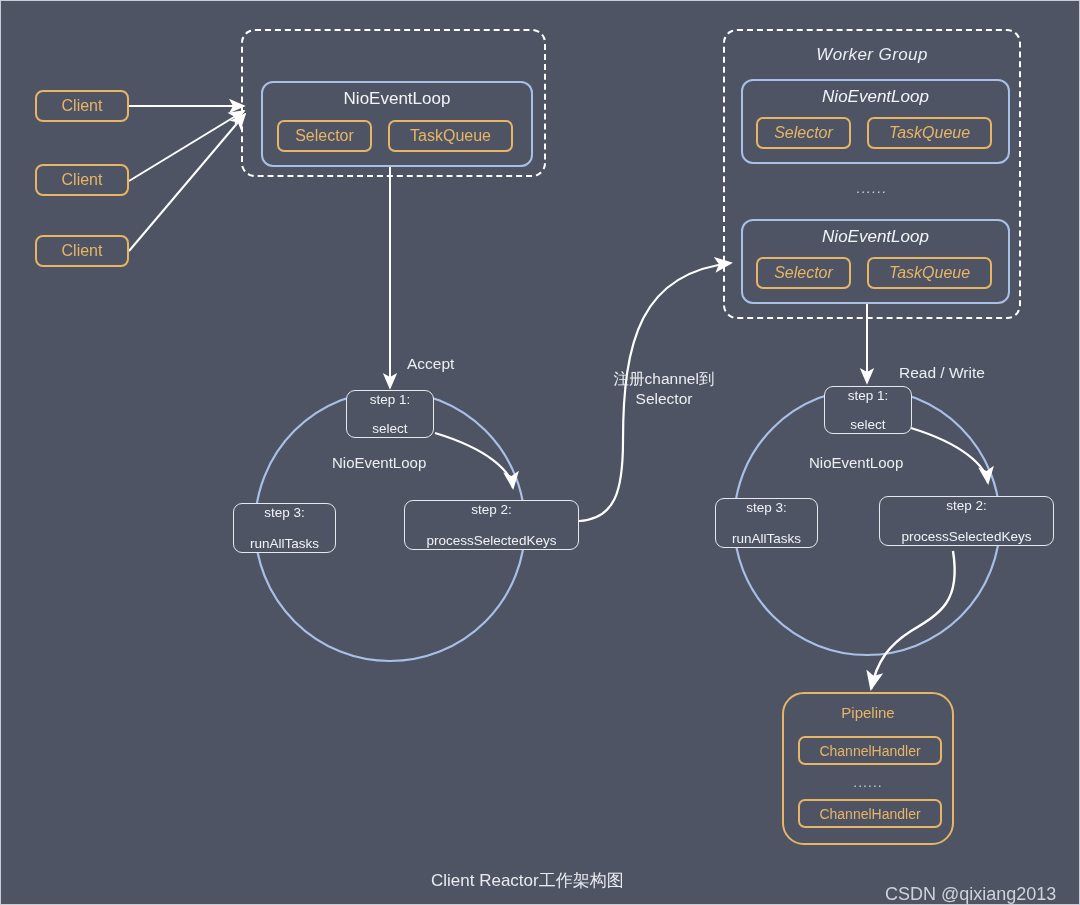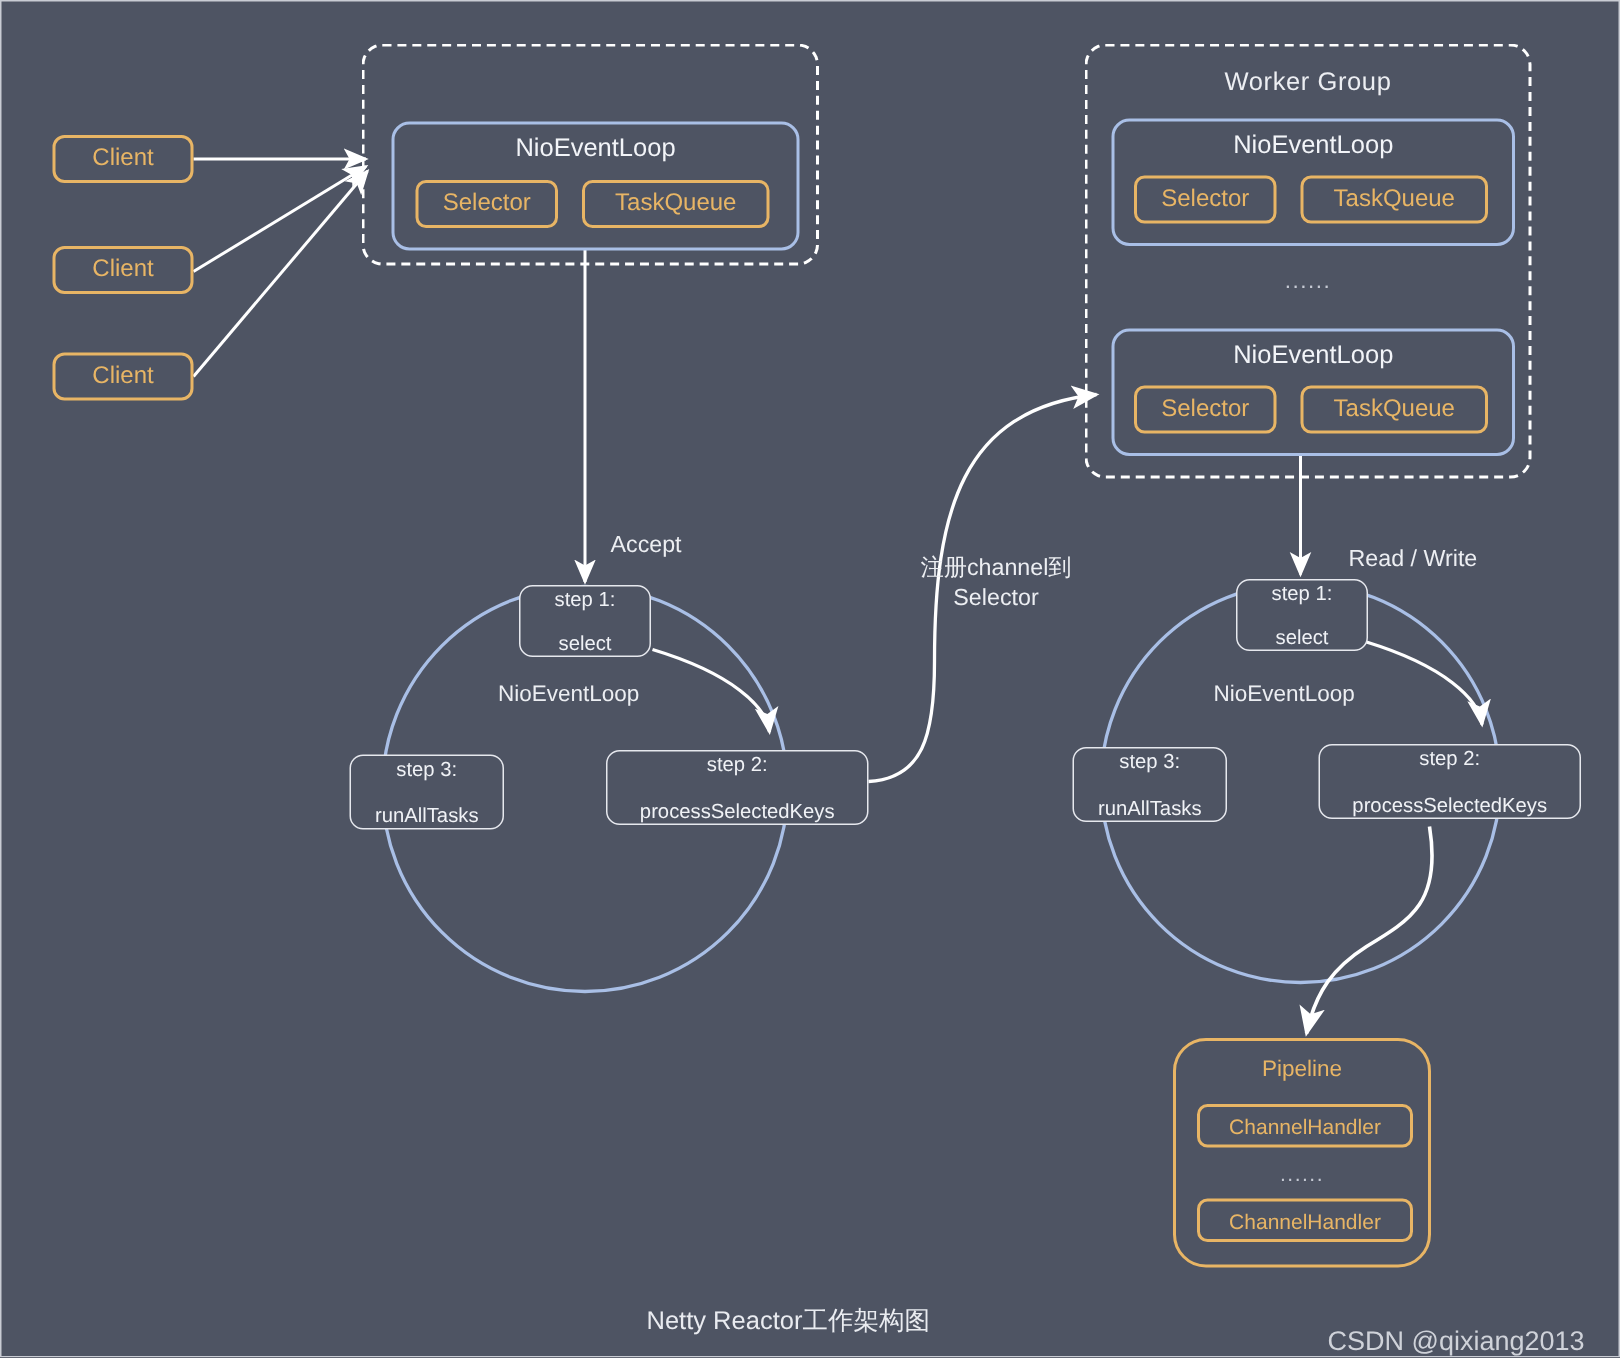--- a/index.html
+++ b/index.html
@@ -214,21 +214,21 @@
       <div class="loop-title">NioEventLoop</div>
       <div class="orange-pill" style="left:14px; top:37px; width:95px; height:32px;">
         <span>Selector</span>
       </div>
       <div class="orange-pill" style="left:125px; top:37px; width:125px; height:32px;">
         <span>TaskQueue</span>
       </div>
     </div>
   </div>
 
-  <div class="box dashed-group" style="left:722px; top:28px; width:298px; height:290px;">
+  <div class="box dashed-group" style="left:722px; top:28px; width:298px; height:290px;font-style:italic;">
     <div class="group-title" style="top:14px;">Worker Group</div>
 
     <div class="loop-box" style="position:absolute; left:16px; top:48px; width:265px; height:81px;">
       <div class="loop-title">NioEventLoop</div>
       <div class="orange-pill" style="left:13px; top:36px; width:95px; height:32px;">
         <span>Selector</span>
       </div>
       <div class="orange-pill" style="left:124px; top:36px; width:125px; height:32px;">
         <span>TaskQueue</span>
       </div>
@@ -295,17 +295,17 @@
       <span>ChannelHandler</span>
     </div>
 
     <div class="ellipsis-dots" style="left:0; right:0; top:80px; font-size:14px;">......</div>
 
     <div class="orange-pill" style="left:14px; top:105px; width:144px; height:29px; font-size:14px;">
       <span>ChannelHandler</span>
     </div>
   </div>
 
-  <div class="caption" style="left:430px; top:868px;">Netty Reactor工作架构图</div>
+  <div class="caption" style="left:430px; top:868px;">Client Reactor工作架构图</div>
 
   <div class="watermark" style="left:884px; top:871px;">CSDN @qixiang2013</div>
 
 </div>
 
 </body></html>

